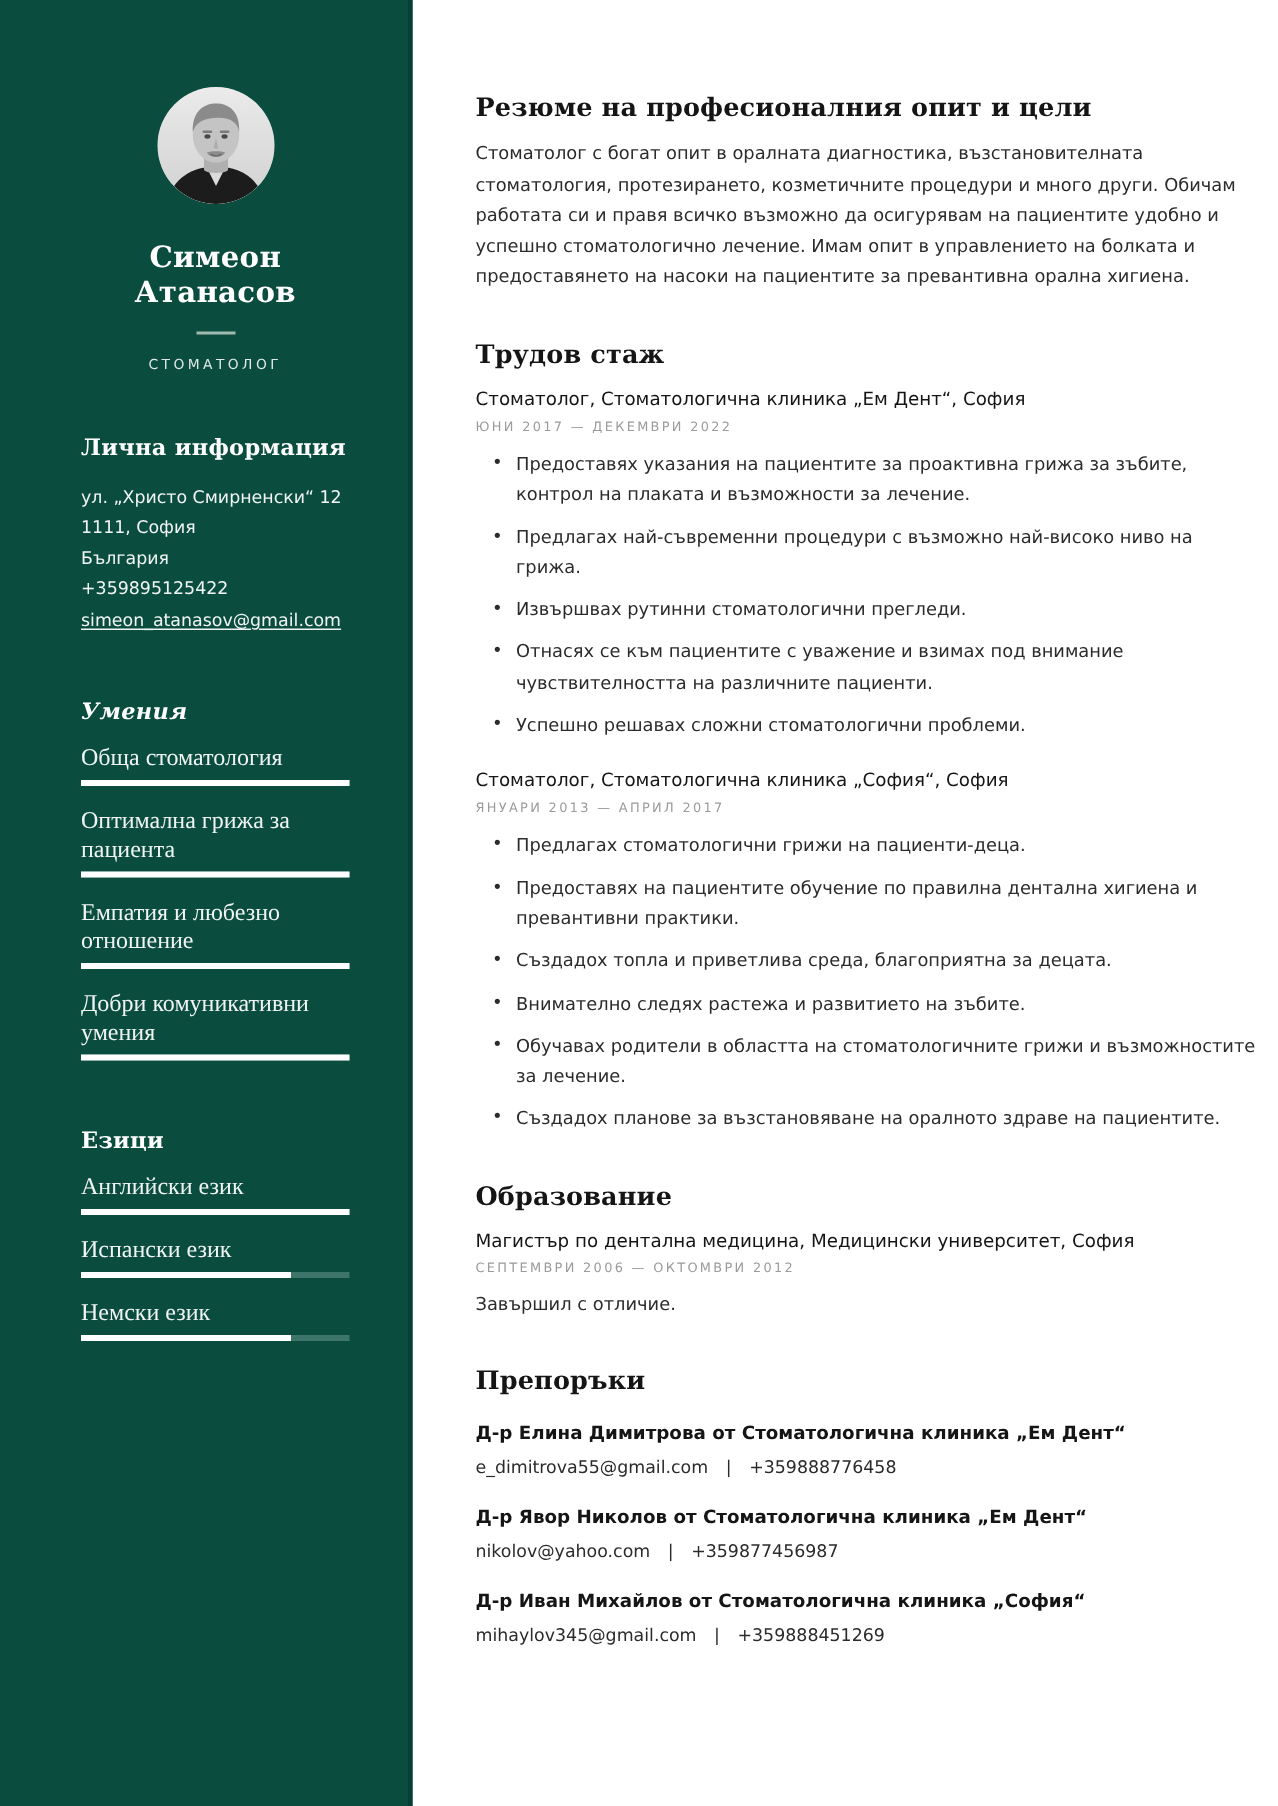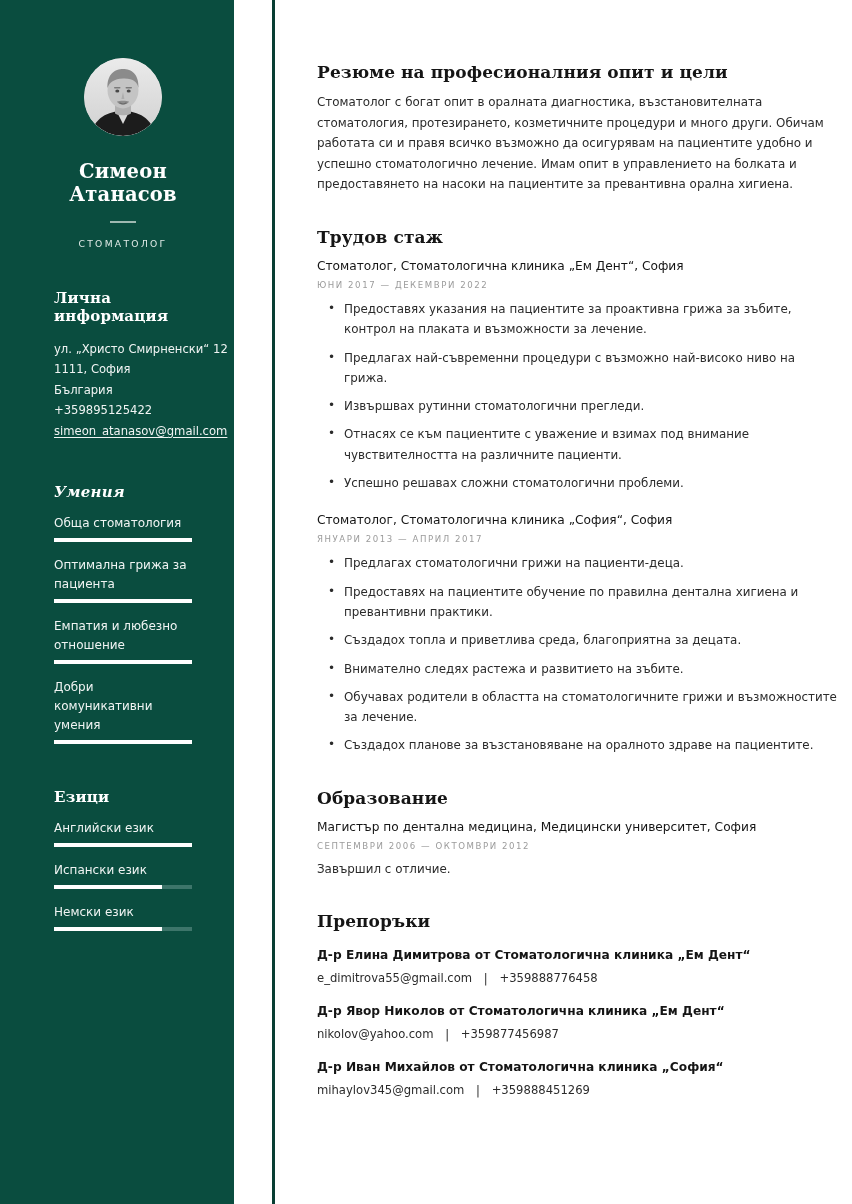--- a/index.html
+++ b/index.html
@@ -14,21 +14,21 @@
     background: #ffffff;
     overflow: hidden;
     font-family: "DejaVu Sans", sans-serif;
   }
 
   
   .sidebar {
     position: absolute;
     left: 0;
     top: 0;
-    width: 234px;
+    width: 275px;
     height: 1204px;
     background: #0a4d3f;
     box-sizing: border-box;
     padding: 0;
   }
   .sidebar-edge {
     position: absolute;
     left: 272px;
     top: 0;
     width: 3px;
@@ -102,23 +102,24 @@
   }
   .contact-line.email {
     text-decoration: underline;
     text-underline-offset: 2px;
   }
 
   .bar-list { margin-top: 13px; }
   .bar-item { margin-bottom: 14px; }
   .bar-label {
     color: #f0f4f3;
-    font-size: 12px;
+    font-size: 16px;
     line-height: 19px;
     margin-bottom: 5px;
+    font-family: Liberation Serif, serif;
   }
   .bar-track {
     position: relative;
     width: 100%;
     height: 4px;
     background: #3d756a;
     border-radius: 0;
   }
   .bar-fill {
     position: absolute;

